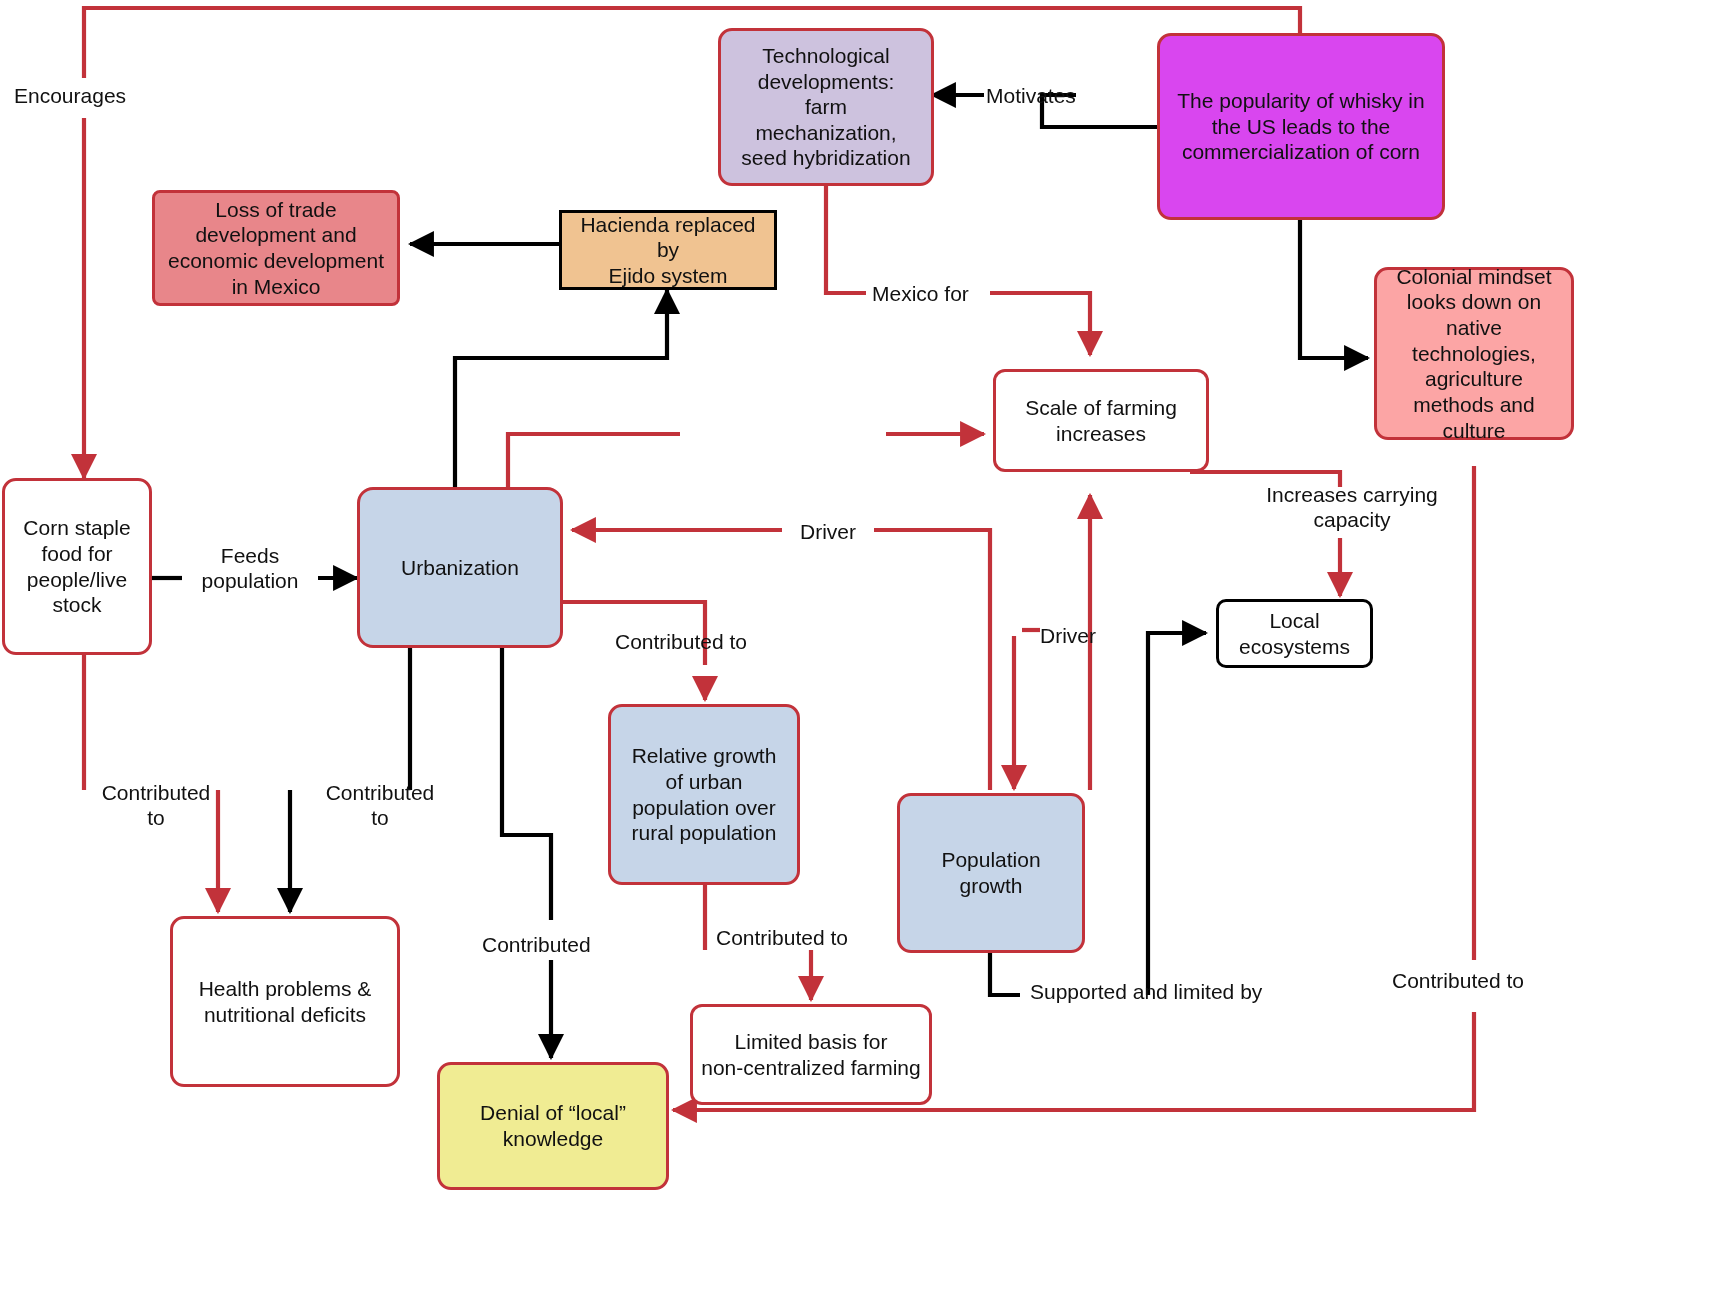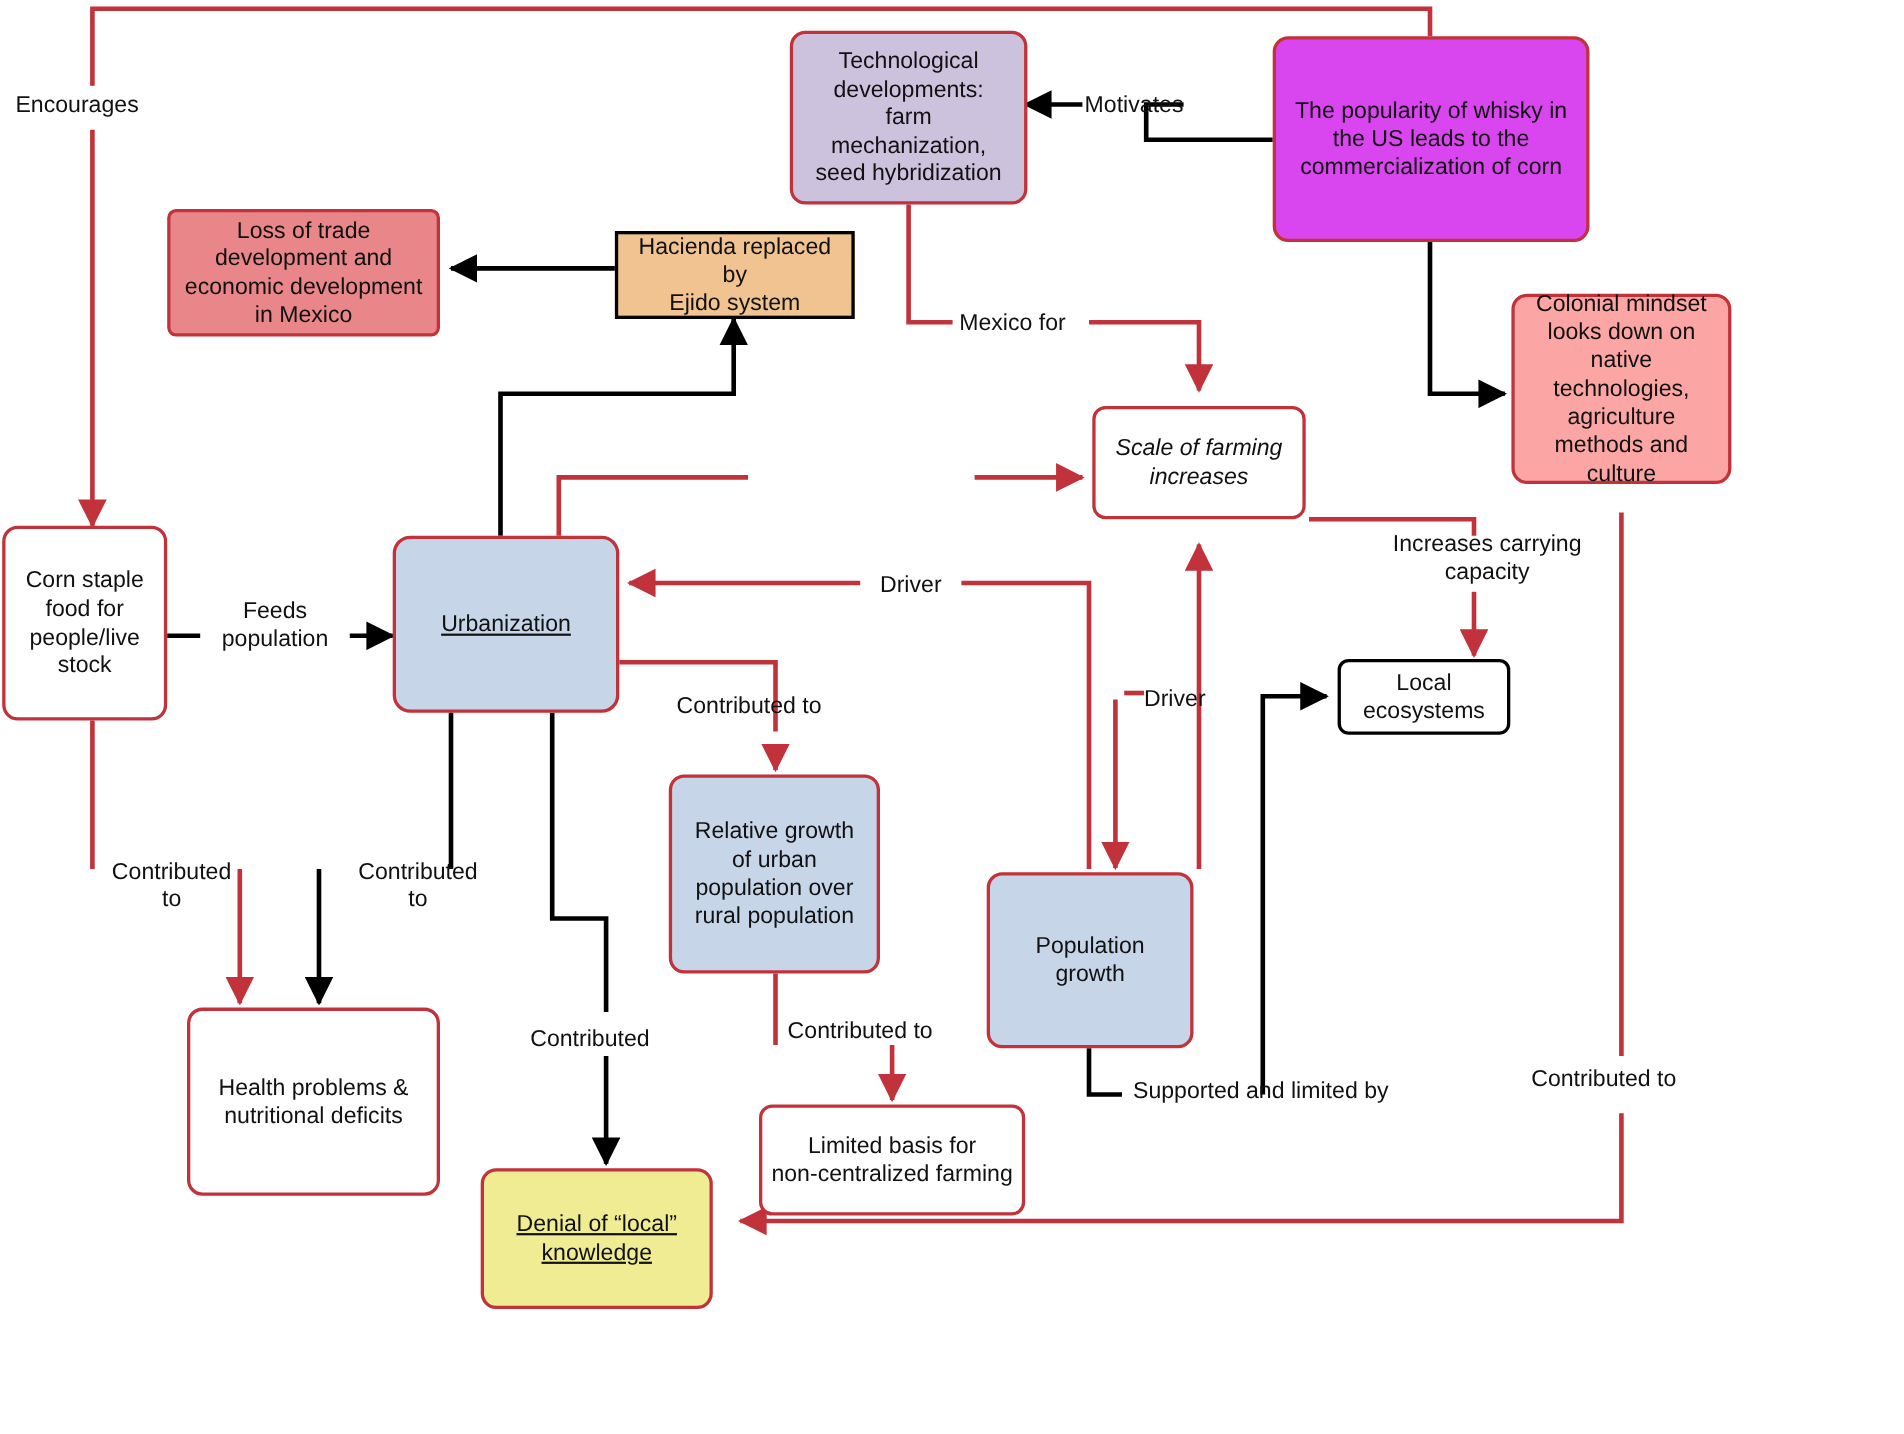--- a/index.html
+++ b/index.html
@@ -157,25 +157,25 @@
 culture</span>
   </div>
 
   <div class="node" style="left:2px;top:478px;width:150px;height:177px;background:#ffffff;border:3.5px solid #c2323a;border-radius:14px;font-size:21px;">
     <span style="white-space:pre-line;text-align:center;">Corn staple
 food for
 people/live
 stock</span>
   </div>
 
-  <div class="node" style="left:357px;top:487px;width:206px;height:161px;background:#c6d5e8;border:3.5px solid #c2323a;border-radius:16px;font-size:21px;text-decoration:underline;">
+  <div class="node" style="left:357px;top:487px;width:206px;height:161px;background:#c6d5e8;border:3.5px solid #c2323a;border-radius:16px;font-size:21px;">
     <span style="white-space:pre-line;">Urbanization</span>
   </div>
 
-  <div class="node" style="left:993px;top:369px;width:194px;height:103px;background:#ffffff;border:3.5px solid #c2323a;border-radius:12px;font-size:21px;font-style:italic;">
+  <div class="node" style="left:993px;top:369px;width:216px;height:103px;background:#ffffff;border:3.5px solid #c2323a;border-radius:12px;font-size:21px;">
     <span style="white-space:pre-line;">Scale of farming
 increases</span>
   </div>
 
   <div class="node" style="left:1216px;top:599px;width:157px;height:69px;background:#ffffff;border:3.5px solid #000000;border-radius:10px;font-size:21px;">
     <span style="white-space:pre-line;">Local
 ecosystems</span>
   </div>
 
   <div class="node" style="left:608px;top:704px;width:192px;height:181px;background:#c6d5e8;border:3.5px solid #c2323a;border-radius:14px;font-size:21px;">
@@ -192,21 +192,21 @@
   <div class="node" style="left:170px;top:916px;width:230px;height:171px;background:#ffffff;border:3.5px solid #c2323a;border-radius:14px;font-size:21px;">
     <span style="white-space:pre-line;">Health problems &amp;
 nutritional deficits</span>
   </div>
 
   <div class="node" style="left:690px;top:1004px;width:242px;height:101px;background:#ffffff;border:3.5px solid #c2323a;border-radius:12px;font-size:21px;">
     <span style="white-space:pre-line;">Limited basis for
 non-centralized farming</span>
   </div>
 
-  <div class="node" style="left:437px;top:1062px;width:211px;height:128px;background:#f0ec93;border:3.5px solid #c2323a;border-radius:14px;font-size:21px;text-decoration:underline;">
+  <div class="node" style="left:437px;top:1062px;width:232px;height:128px;background:#f0ec93;border:3.5px solid #c2323a;border-radius:14px;font-size:21px;">
     <span style="white-space:pre-line;">Denial of “local”
 knowledge</span>
   </div>
 
   <div class="lbl" style="left:14px;top:83px;width:140px;font-size:21px;text-align:left;">Encourages</div>
 
   <div class="lbl" style="left:986px;top:83px;width:100px;font-size:21px;text-align:left;">Motivates</div>
 
   <div class="lbl" style="left:872px;top:281px;width:120px;font-size:21px;text-align:left;">Mexico for</div>
 

